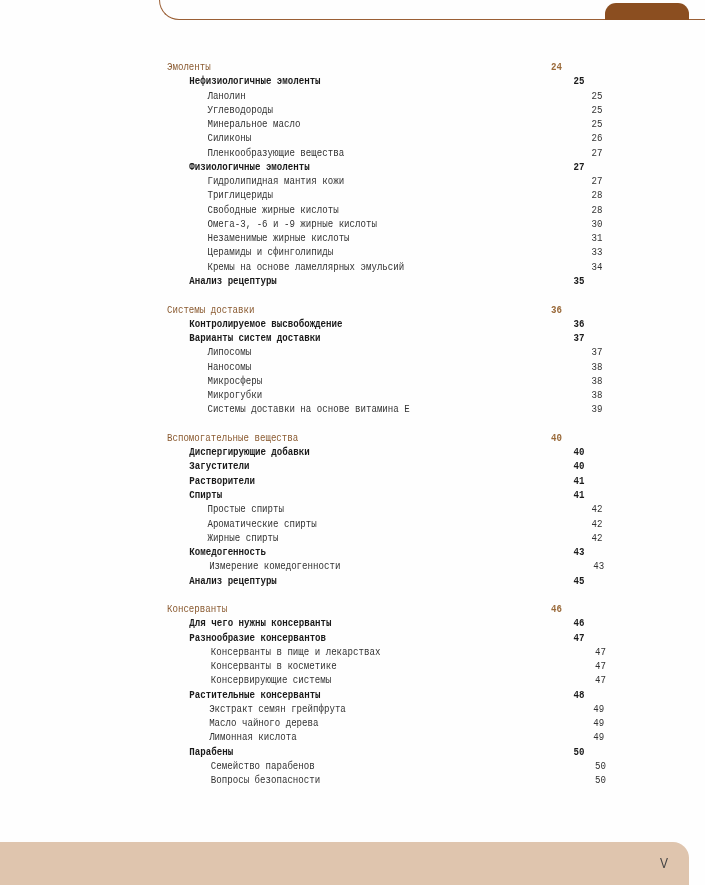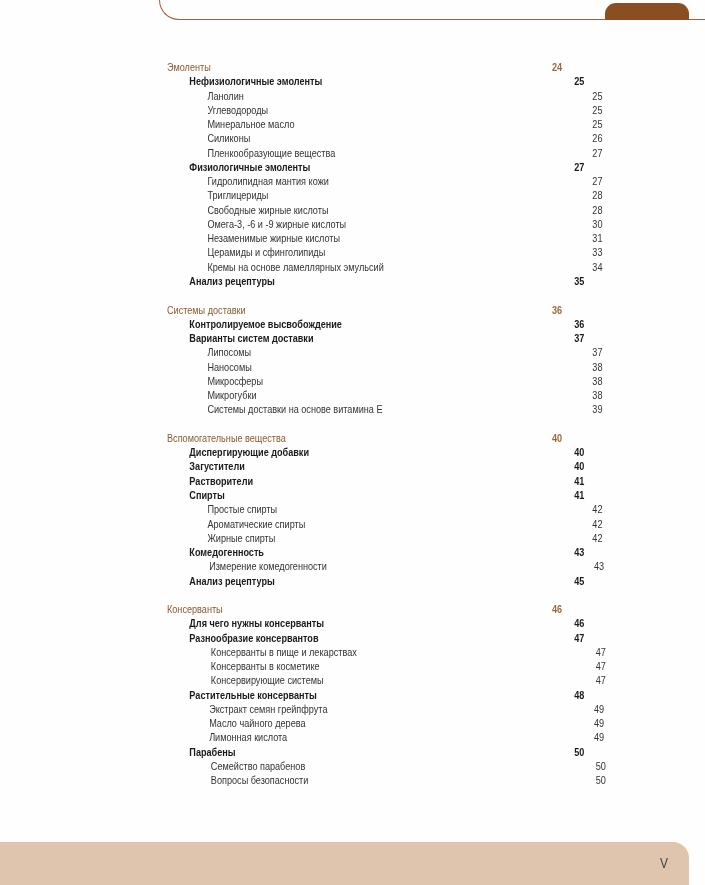--- a/index.html
+++ b/index.html
@@ -11,21 +11,21 @@
   .top-frame {
     position: absolute; left: 159px; top: -20px; width: 560px; height: 39px;
     border-left: 1.5px solid #9a5f35; border-bottom: 1.5px solid #9a5f35;
     border-bottom-left-radius: 20px;
   }
   .top-tab {
     position: absolute; left: 605px; top: 3px; width: 84px; height: 17px;
     background: #8b4e20; border-top-left-radius: 11px; border-top-right-radius: 11px;
   }
   .toc {
-    position: absolute; left: 167px; top: 60px; width: 395px;
+    position: absolute; left: 167px; top: 60px; width: 395px; font-family: Liberation Mono, monospace;
   }
   .row {
     position: relative; height: 14.27px; line-height: 14.27px;
     font-size: 10.6px; color: #2a2a2a; white-space: nowrap;
     transform: scaleX(0.86); transform-origin: left center; width: 116.3%;
   }
   .row .page { position: absolute; right: 0; top: 0; }
   .row.lvl0 { color: #8a5a30; }
   .row.lvl0 .page { color: #9a6a3a; font-weight: bold; }
   .row.lvl1 { font-weight: bold; color: #1a1a1a; padding-left: 26px; }

